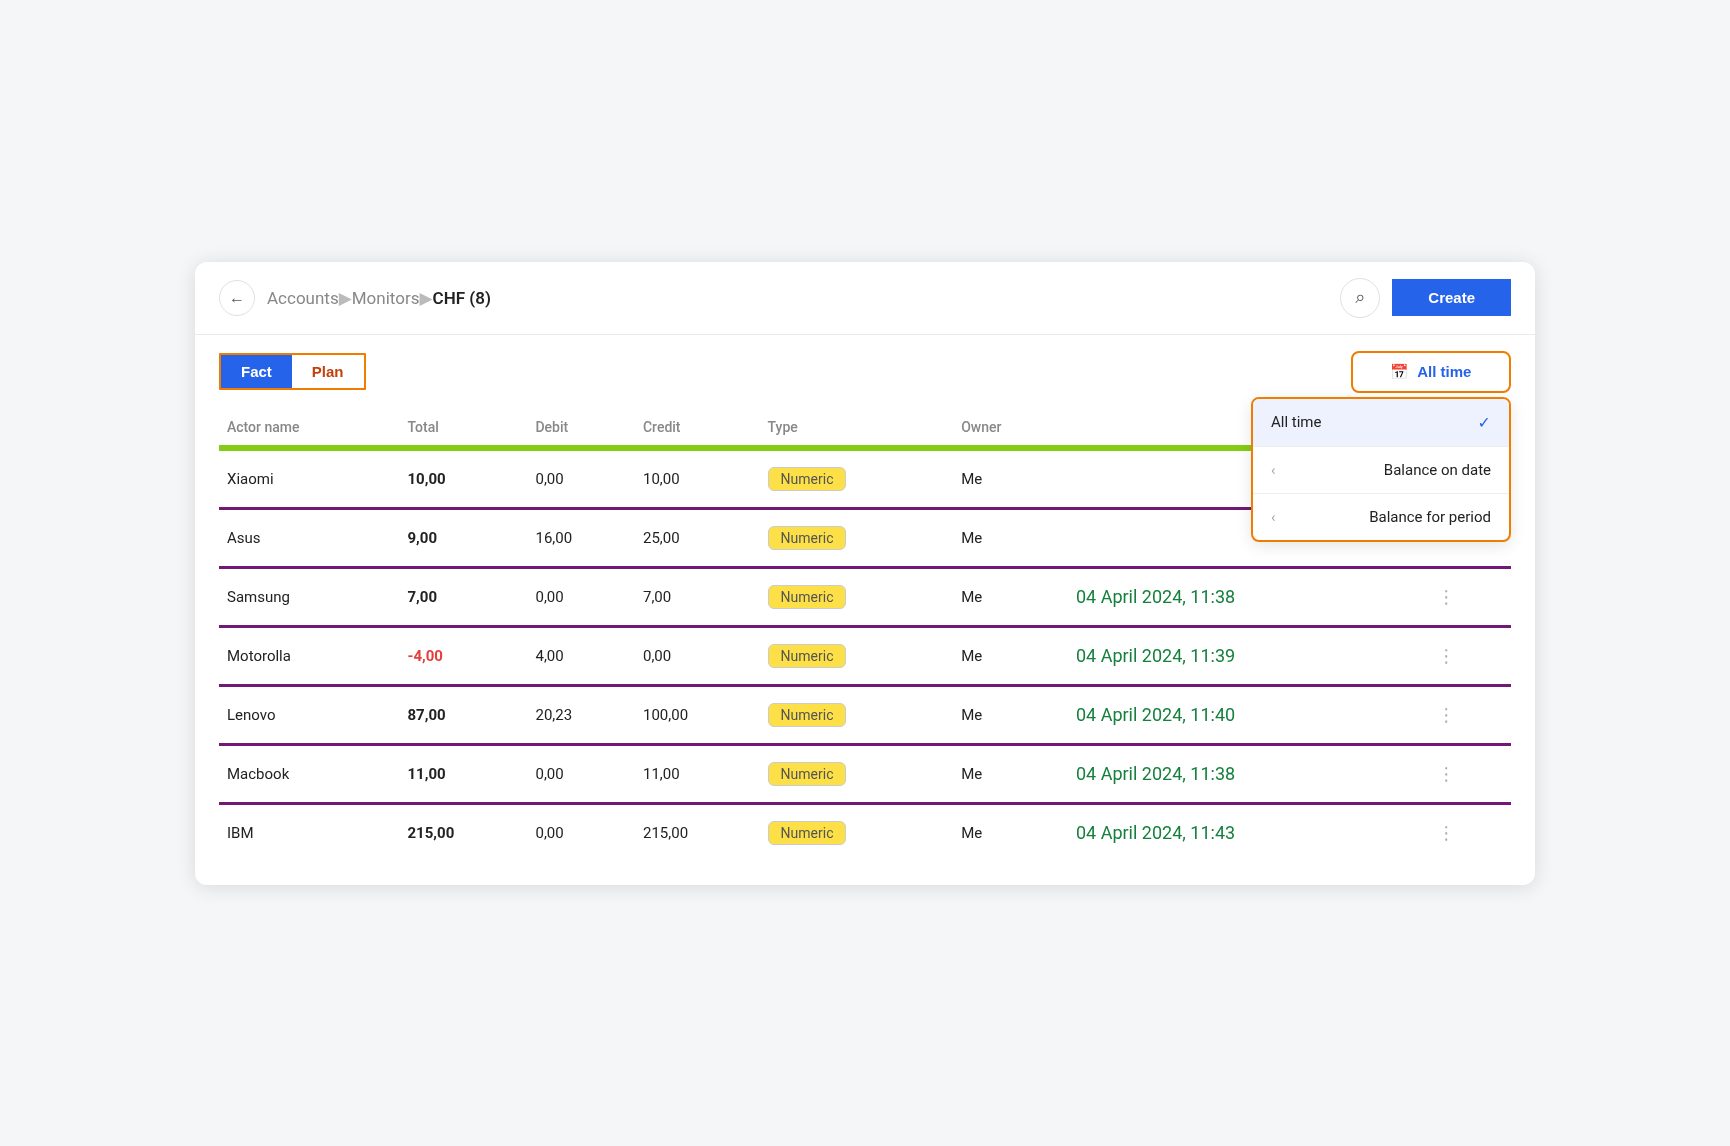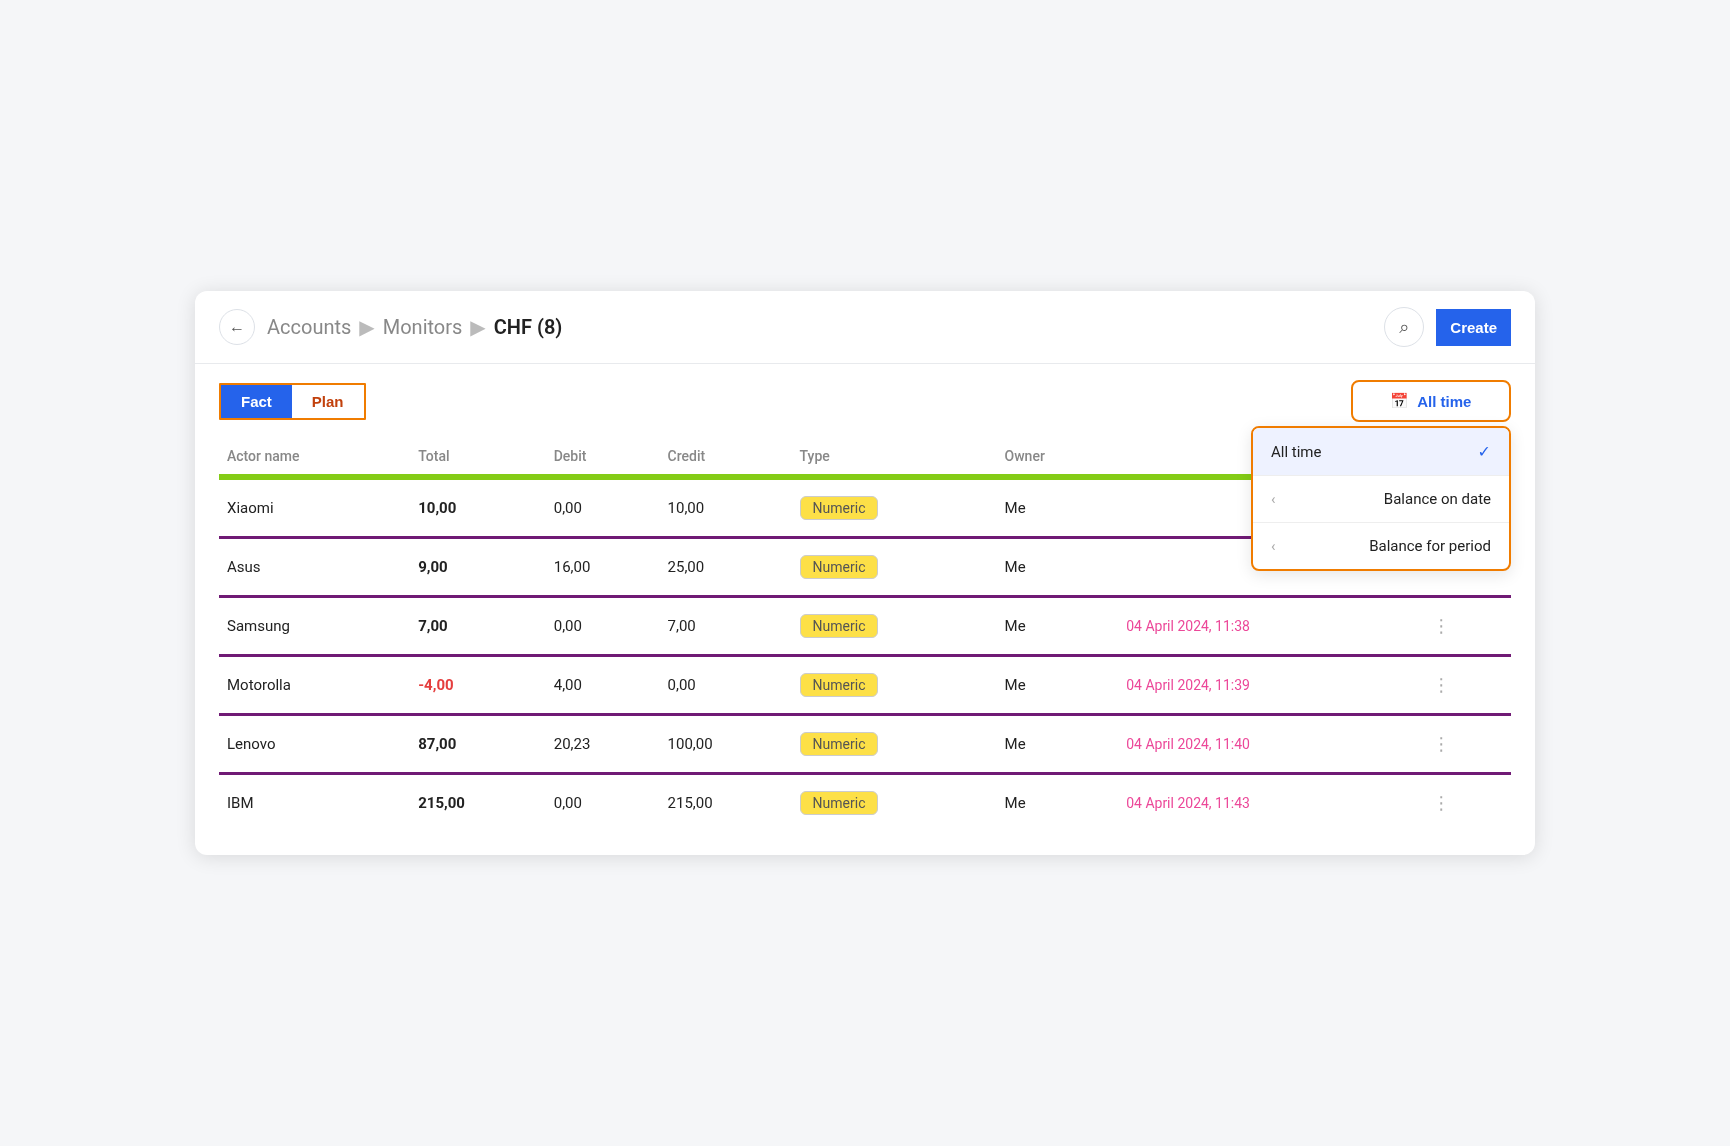--- a/index.html
+++ b/index.html
@@ -37,22 +37,22 @@
       border: 1px solid #dde1e7;
       background: #fff;
       display: flex; align-items: center; justify-content: center;
       cursor: pointer;
       color: #555;
       font-size: 16px;
     }
     .breadcrumb {
       display: flex;
       align-items: flex-end;
-      gap: 8px;
-      font-size: 20px;
+      gap: 0;
+      font-size: 17px;
       color: #888;
     }
     .breadcrumb .sep { color: #bbb; }
     .breadcrumb .current {
       font-weight: 600;
       color: #222;
     }
     .header-right {
       display: flex;
       align-items: center;
@@ -66,21 +66,21 @@
       display: flex; align-items: center; justify-content: center;
       cursor: pointer;
       color: #555;
       font-size: 18px;
     }
     .create-btn {
       background: #2563eb;
       color: #fff;
       border: none;
       border-radius: 0;
-      padding: 10px 14px;
+      padding: 10px 36px;
       font-size: 15px;
       font-weight: 600;
       cursor: pointer;
     }
     
     .toolbar {
       display: flex;
       align-items: center;
       justify-content: space-between;
       padding: 16px 24px 0;
@@ -186,21 +186,21 @@
     .td-total.negative { color: #e53e3e; }
     .td-type-badge {
       display: inline-block;
       border: 1px solid #ccc;
       border-radius: 6px;
       padding: 3px 12px;
       font-size: 14px;
       color: #555;
       background: #fde047;
     }
-    .td-date { color: #ec4899; font-size: 14px; white-space: nowrap; }
+    .td-date { color: #15803d; font-size: 18px; white-space: nowrap; }
     .dots-btn {
       background: none;
       border: none;
       cursor: pointer;
       color: #aaa;
       font-size: 18px;
       padding: 0 4px;
     }
   </style>
 </head>
@@ -316,20 +316,30 @@
     <td class="td-actor">Lenovo</td>
     <td class="td-total">87,00</td>
     <td>20,23</td>
     <td>100,00</td>
     <td><span class="td-type-badge">Numeric</span></td>
     <td>Me</td>
     <td class="td-date">04 April 2024, 11:40</td>
     <td><button class="dots-btn">⋮</button></td>
   </tr>
           <tr>
+    <td class="td-actor">Macbook</td>
+    <td class="td-total">11,00</td>
+    <td>0,00</td>
+    <td>11,00</td>
+    <td><span class="td-type-badge">Numeric</span></td>
+    <td>Me</td>
+    <td class="td-date">04 April 2024, 11:38</td>
+    <td><button class="dots-btn">⋮</button></td>
+  </tr>
+          <tr>
     <td class="td-actor">IBM</td>
     <td class="td-total">215,00</td>
     <td>0,00</td>
     <td>215,00</td>
     <td><span class="td-type-badge">Numeric</span></td>
     <td>Me</td>
     <td class="td-date">04 April 2024, 11:43</td>
     <td><button class="dots-btn">⋮</button></td>
   </tr>
         </tbody>

